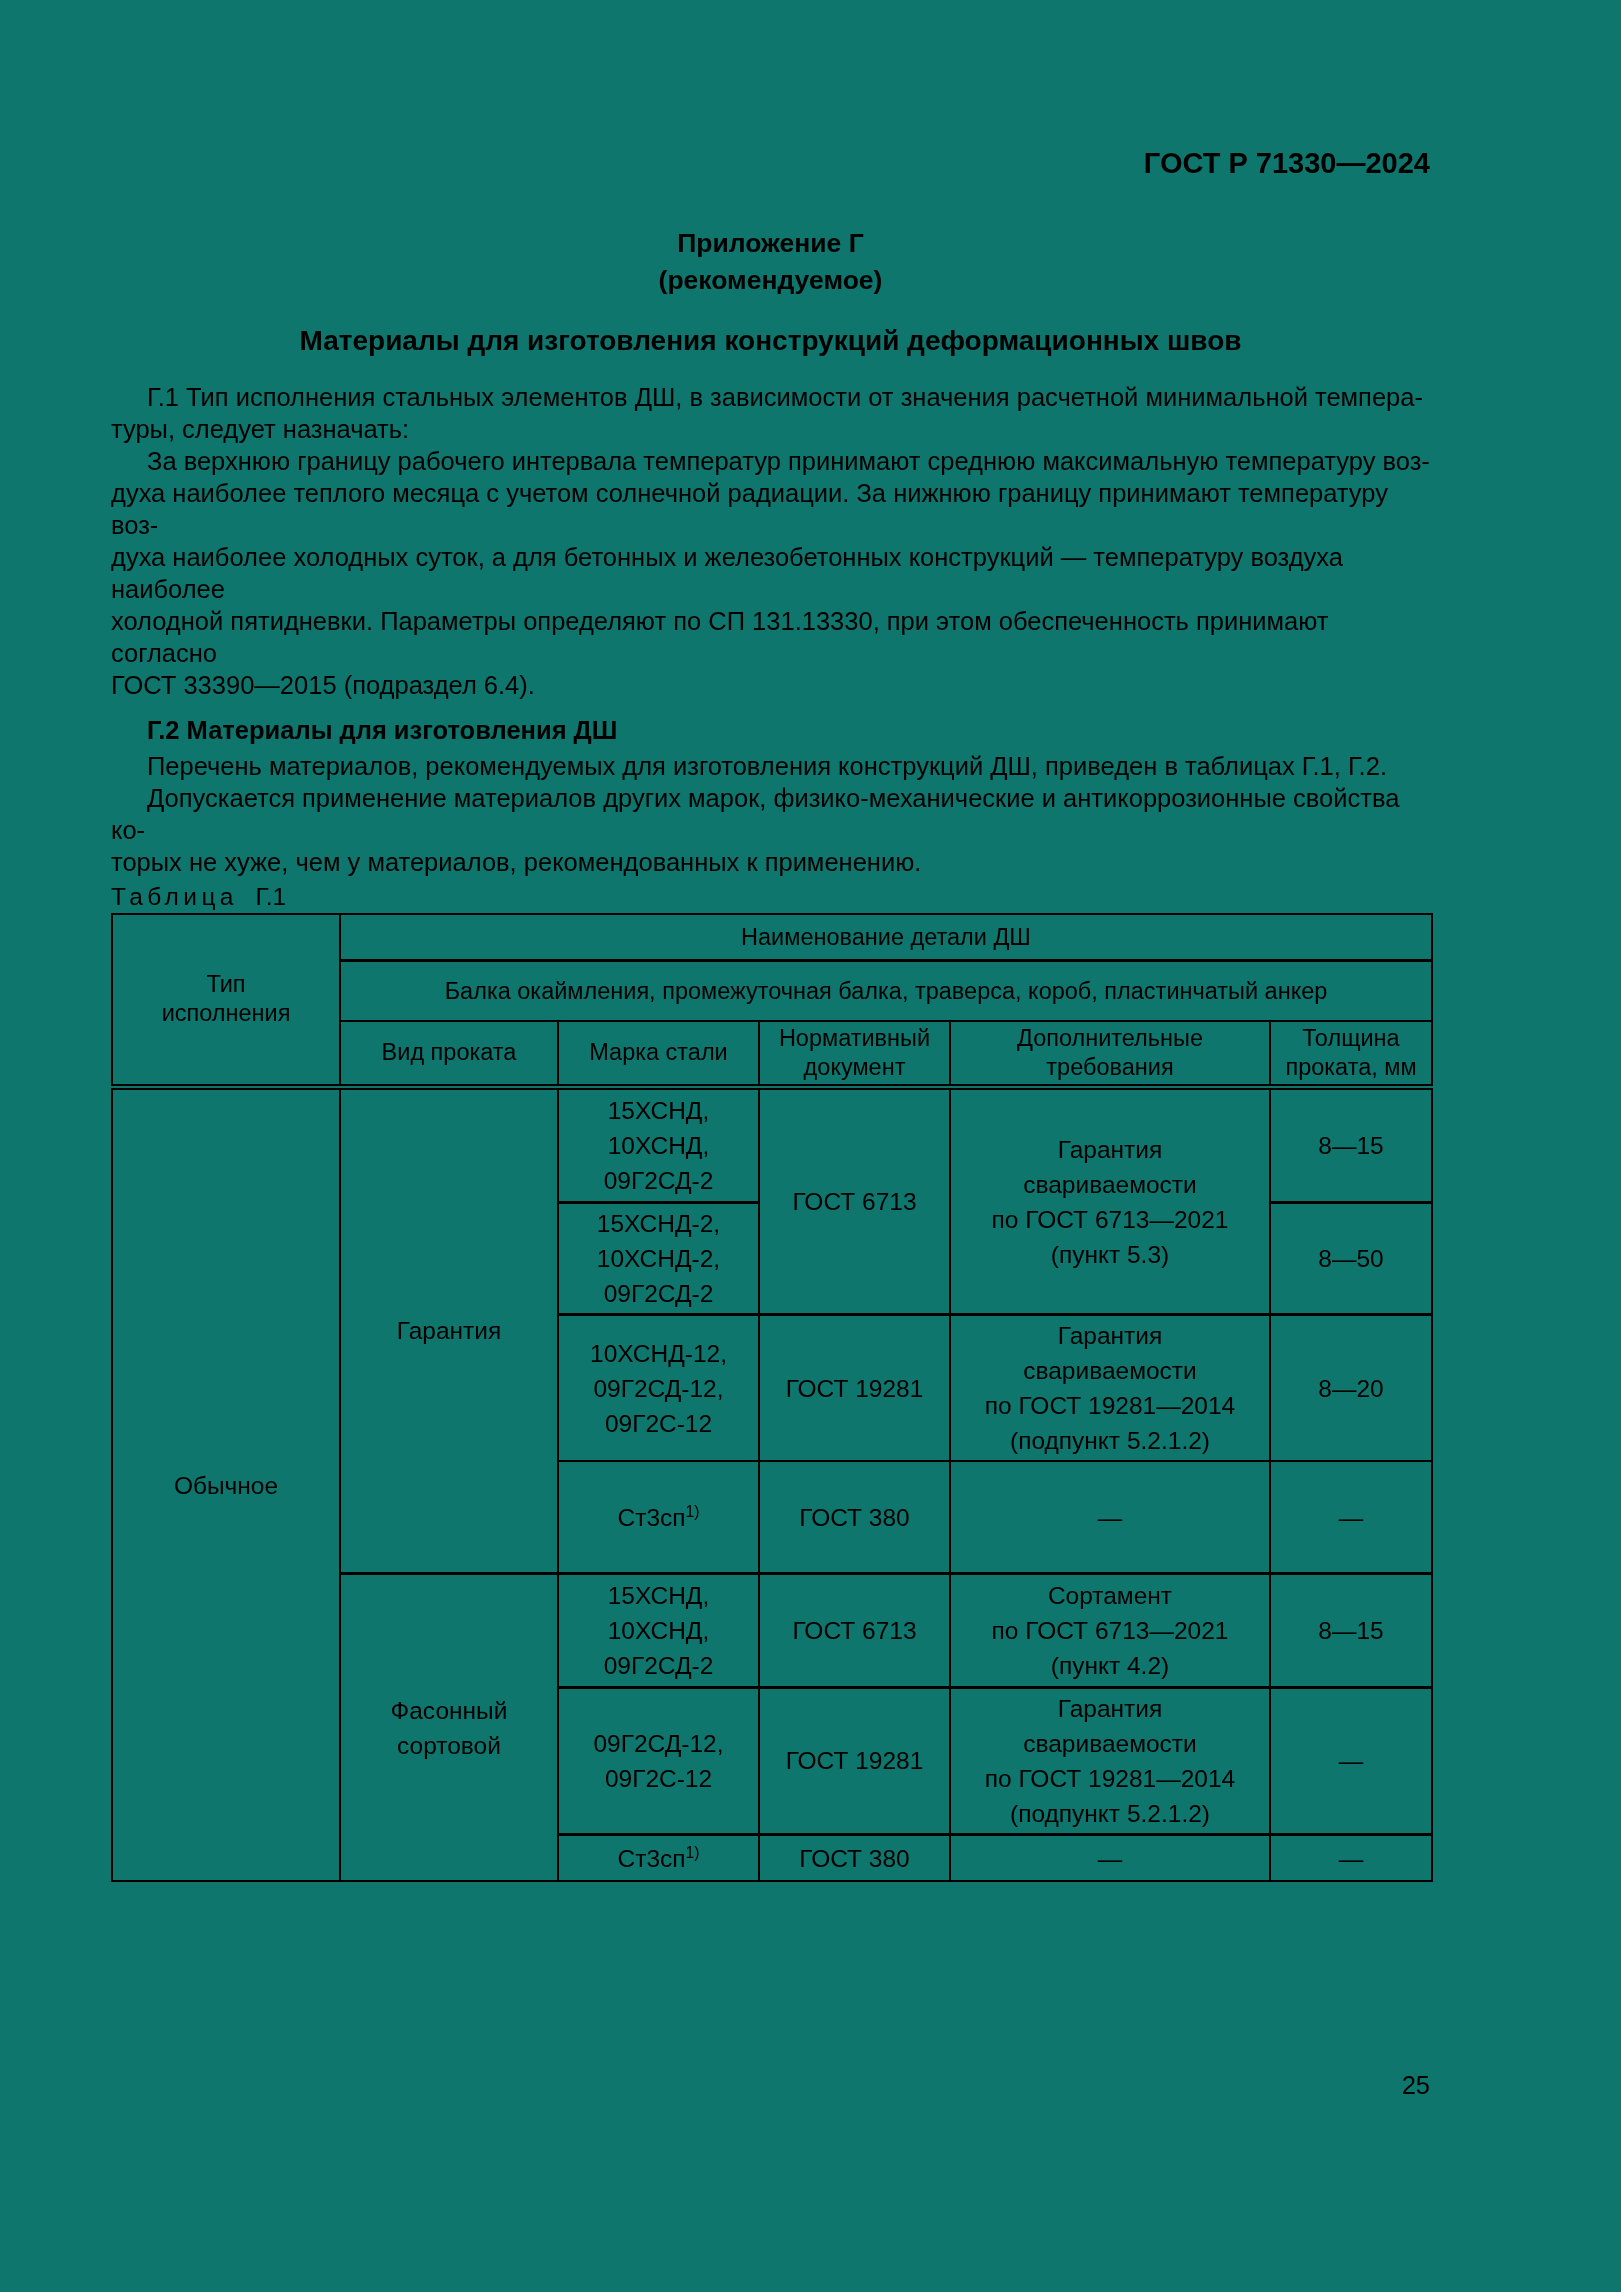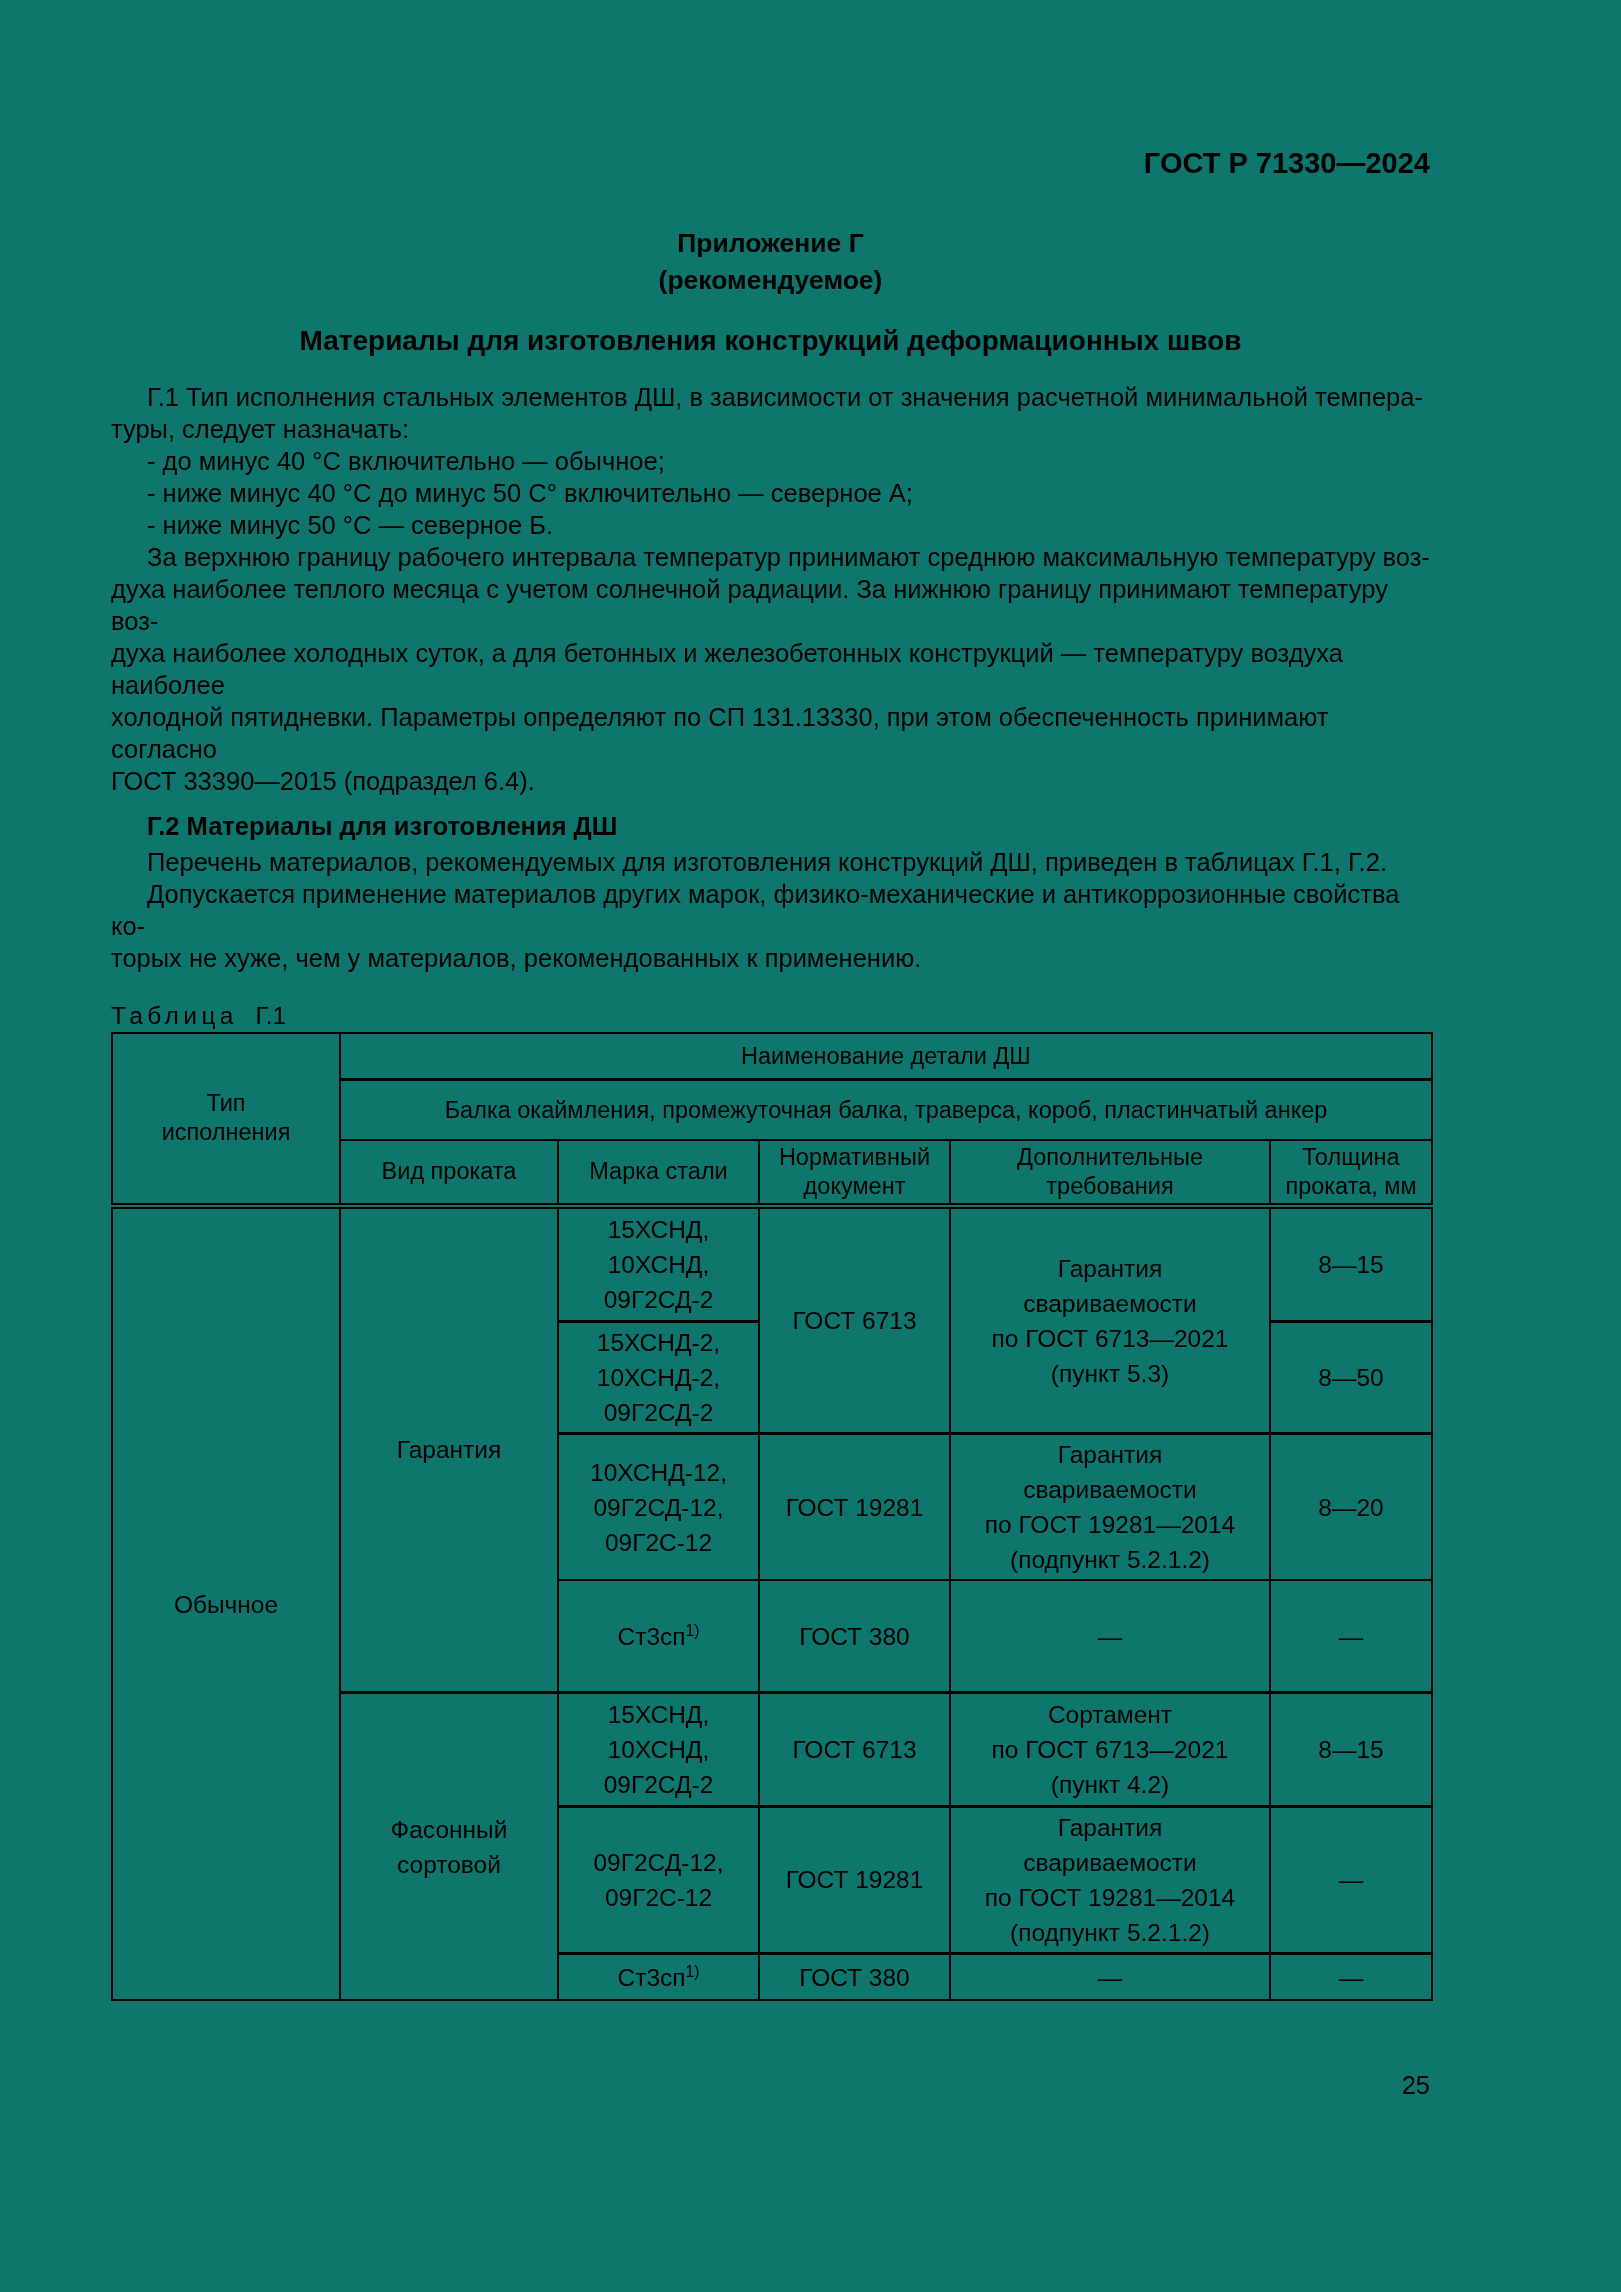--- a/index.html
+++ b/index.html
@@ -54,21 +54,21 @@
   .bullet-list { padding-left: 36px; }
   .g2-heading {
     margin-top: 11.8px;
     padding-left: 36px;
     font-size: 25.5px;
     font-weight: bold;
     line-height: 35px;
   }
   .g2-p1 { margin-top: 2px; }
   .tbl-caption {
-    margin-top: 27px;
+    margin-top: 4px;
     font-size: 24.5px;
     line-height: 29px;
   }
   .tbl-caption .cap-word { letter-spacing: 4.4px; }
   .tbl-caption .cap-num { margin-left: 17.6px; }
   table.materials {
     margin-top: 2px;
     border-collapse: collapse;
     table-layout: fixed;
     width: 1319px;
@@ -121,23 +121,20 @@
 
     <div class="doc-number">ГОСТ Р 71330—2024</div>
 
     <div class="appendix-label">Приложение Г</div>
     <div class="appendix-note">(рекомендуемое)</div>
 
     <div class="page-title">Материалы для изготовления конструкций деформационных швов</div>
 
     <div class="para indent g1-intro">Г.1 Тип исполнения стальных элементов ДШ, в зависимости от значения расчетной минимальной темпера-
 туры, следует назначать:</div>
-    <div class="para bullet-list">- до минус 40 °С включительно — обычное;
-- ниже минус 40 °С до минус 50 С° включительно — северное А;
-- ниже минус 50 °С — северное Б.</div>
     <div class="para indent">За верхнюю границу рабочего интервала температур принимают среднюю максимальную температуру воз-
 духа наиболее теплого месяца с учетом солнечной радиации. За нижнюю границу принимают температуру воз-
 духа наиболее холодных суток, а для бетонных и железобетонных конструкций — температуру воздуха наиболее
 холодной пятидневки. Параметры определяют по СП 131.13330, при этом обеспеченность принимают согласно
 ГОСТ 33390—2015 (подраздел 6.4).</div>
 
     <div class="g2-heading">Г.2 Материалы для изготовления ДШ</div>
     <div class="para indent g2-p1">Перечень материалов, рекомендуемых для изготовления конструкций ДШ, приведен в таблицах Г.1, Г.2.</div>
     <div class="para indent">Допускается применение материалов других марок, физико-механические и антикоррозионные свойства ко-
 торых не хуже, чем у материалов, рекомендованных к применению.</div>

